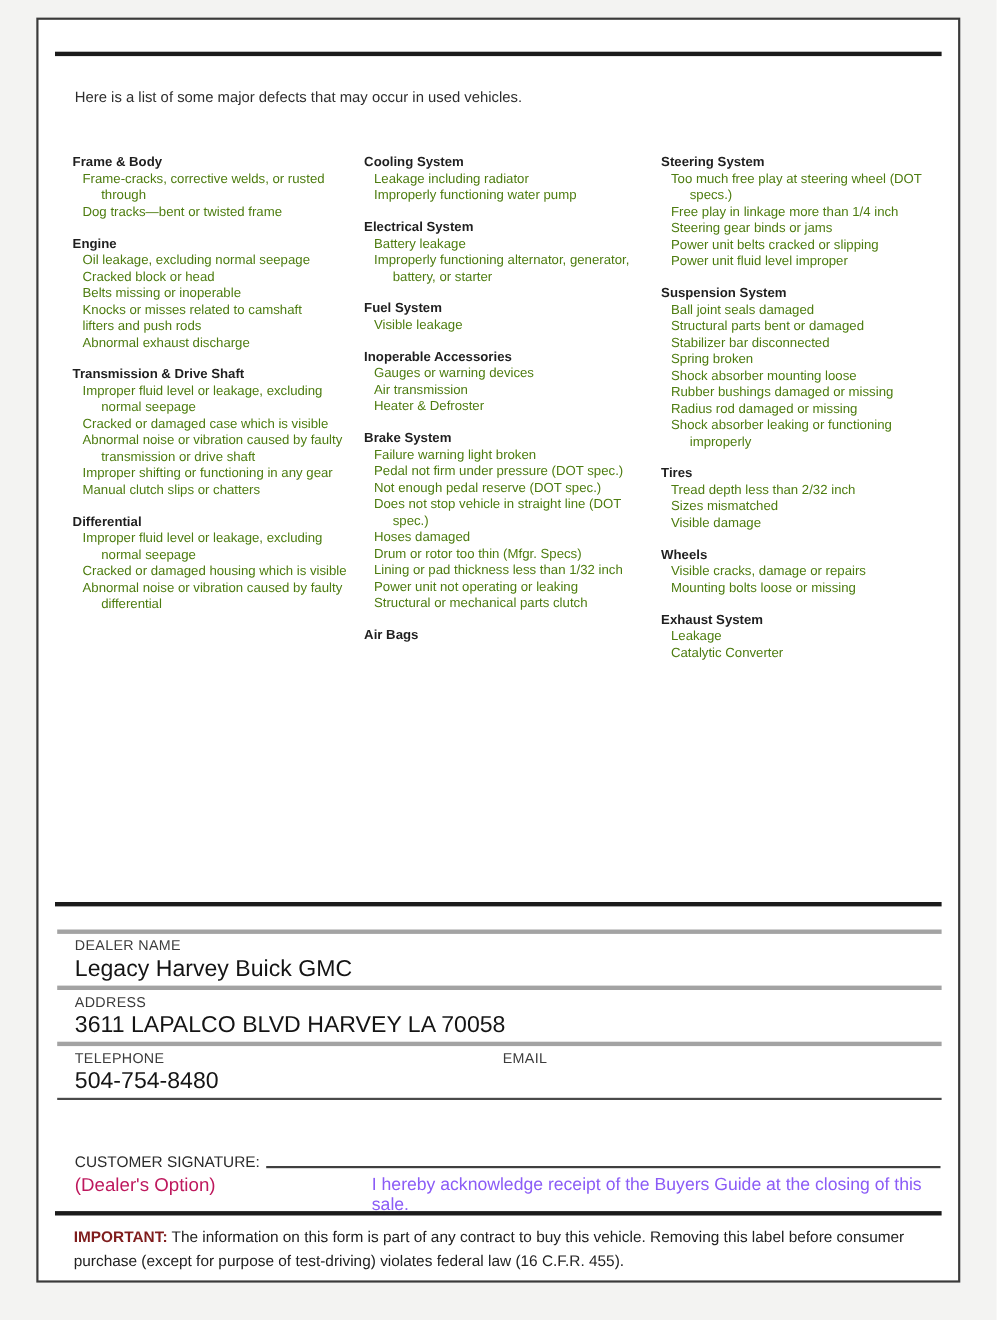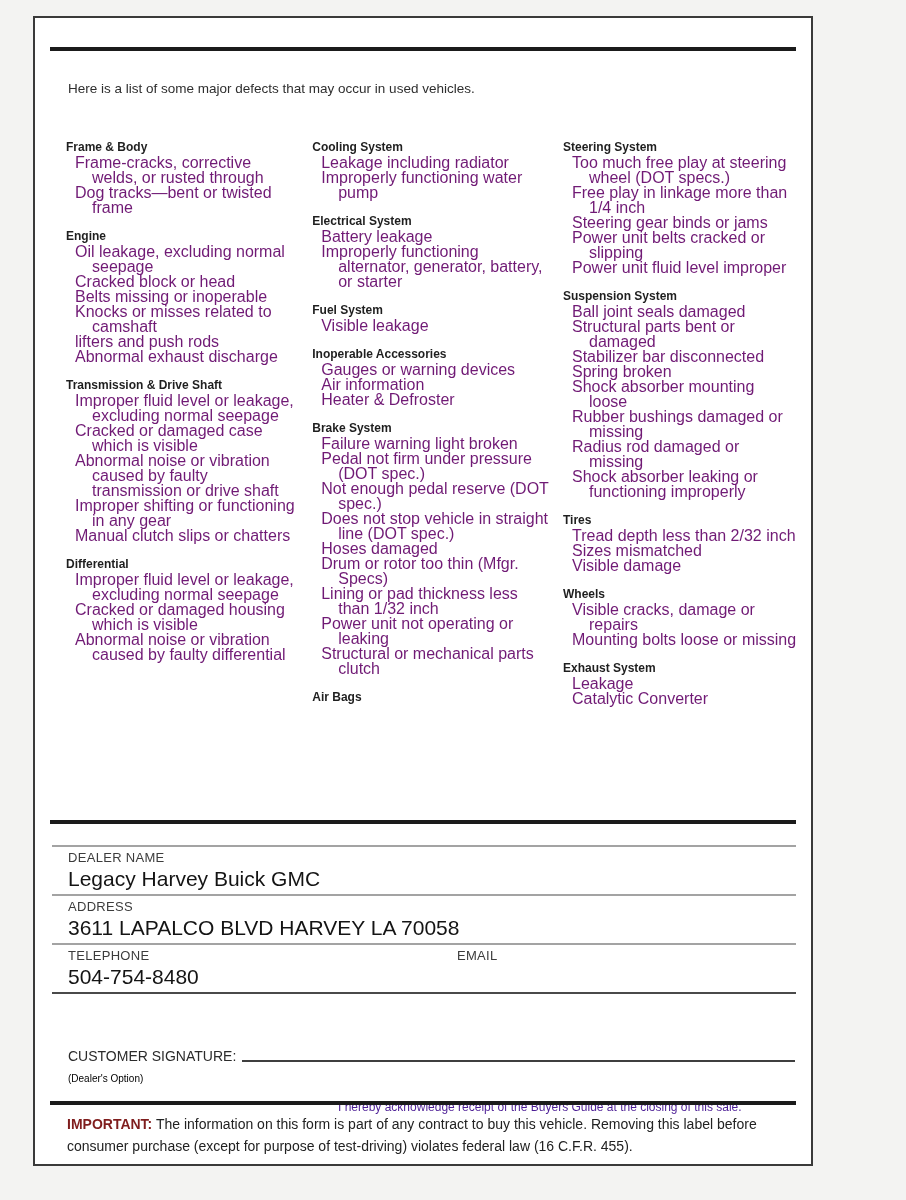--- a/index.html
+++ b/index.html
@@ -5,21 +5,21 @@
   html,body { margin:0; padding:0; }
   body {
     width:906px; height:1200px;
     background:#f3f3f2;
     font-family:"Liberation Sans", sans-serif;
     position:relative;
     -webkit-font-smoothing:antialiased;
   }
   .page {
     position:absolute; left:33px; top:16px;
-    width:780px; height:1150px;
+    width:840px; height:1150px;
     background:#ffffff;
     border:2px solid #3a3a3a;
     box-sizing:border-box;
   }
   .rule {
     height:4px; background:#1b1b1b; margin:0 15px;
   }
   .rule-top { margin-top:29px; }
   .intro {
     margin:30px 30px 0 33px;
@@ -31,46 +31,46 @@
   .column { box-sizing:border-box; }
   .col-0 { width:250px; margin-right:15px; }
   .col-1 { width:256px; margin-right:14px; }
   .col-2 { width:253px; }
   .section { margin-bottom:5px; }
   .section-title {
     font-weight:bold; font-size:12px; line-height:15px;
     color:#1f1f1f; margin-top:14px;
   }
   .defect-item {
-    font-size:16px; line-height:15px; color:#701a75;
+    font-size:12px; line-height:15px; color:#4d7c0f;
     margin-left:9px; padding-left:17px; text-indent:-17px;
   }
   
   .bottom { position:absolute; left:0; right:0; top:802px; }
   .fields { margin:21px 15px 0 17px; }
   .field-row {
-    border-top:2px solid #a3a3a3;
+    border-top:4px solid #a3a3a3;
     padding:3px 0 3px 16px;
     position:relative;
   }
   .field-label {
     font-size:13px; color:#3c3c3c; letter-spacing:0.3px; line-height:16px;
   }
   .field-value {
     font-size:21px; color:#141414; line-height:25px; margin-top:0;
   }
   .email-label { position:absolute; left:405px; top:3px; }
   .fields-end { border-top:2px solid #4a4a4a; height:0; }
   .signature { position:absolute; left:33px; right:16px; top:228px; }
   .sig-row { display:flex; align-items:flex-end;justify-content:flex-end; }
   .sig-label { font-size:14px; color:#2b2b2b; white-space:nowrap; }
   .sig-line { flex:1; border-bottom:2px solid #3f3f3f; margin:0 0 2px 6px; }
   .sig-sub-row { position:relative; margin-top:4px; }
-  .sig-sub { font-size:10px; color:#000000; }
-  .sig-ack { position:absolute; left:270px; top:1px; font-size:12px; color:#4c1d95;margin-top:31px; }
+  .sig-sub { font-size:17px; color:#be185d; }
+  .sig-ack { position:absolute; left:270px; top:1px; font-size:16px; color:#8b5cf6; }
   .rule-important { position:absolute; left:15px; right:15px; top:1083px; height:4px; background:#1b1b1b; }
   .important {
     position:absolute; left:32px; right:38px; top:1095px;
     font-size:14px; line-height:22px; color:#222222;
   }
   .important b { color:#7f1d1d; }
 </style>
 </head>
 <body>
 
@@ -122,21 +122,21 @@
           <div class="defect-item">Battery leakage</div>
           <div class="defect-item">Improperly functioning alternator, generator, battery, or starter</div>
         </div>
         <div class="section">
           <div class="section-title">Fuel System</div>
           <div class="defect-item">Visible leakage</div>
         </div>
         <div class="section">
           <div class="section-title">Inoperable Accessories</div>
           <div class="defect-item">Gauges or warning devices</div>
-          <div class="defect-item">Air information</div>
+          <div class="defect-item">Air transmission</div>
           <div class="defect-item">Heater &amp; Defroster</div>
         </div>
         <div class="section">
           <div class="section-title">Brake System</div>
           <div class="defect-item">Failure warning light broken</div>
           <div class="defect-item">Pedal not firm under pressure (DOT spec.)</div>
           <div class="defect-item">Not enough pedal reserve (DOT spec.)</div>
           <div class="defect-item">Does not stop vehicle in straight line (DOT spec.)</div>
           <div class="defect-item">Hoses damaged</div>
           <div class="defect-item">Drum or rotor too thin (Mfgr. Specs)</div>

